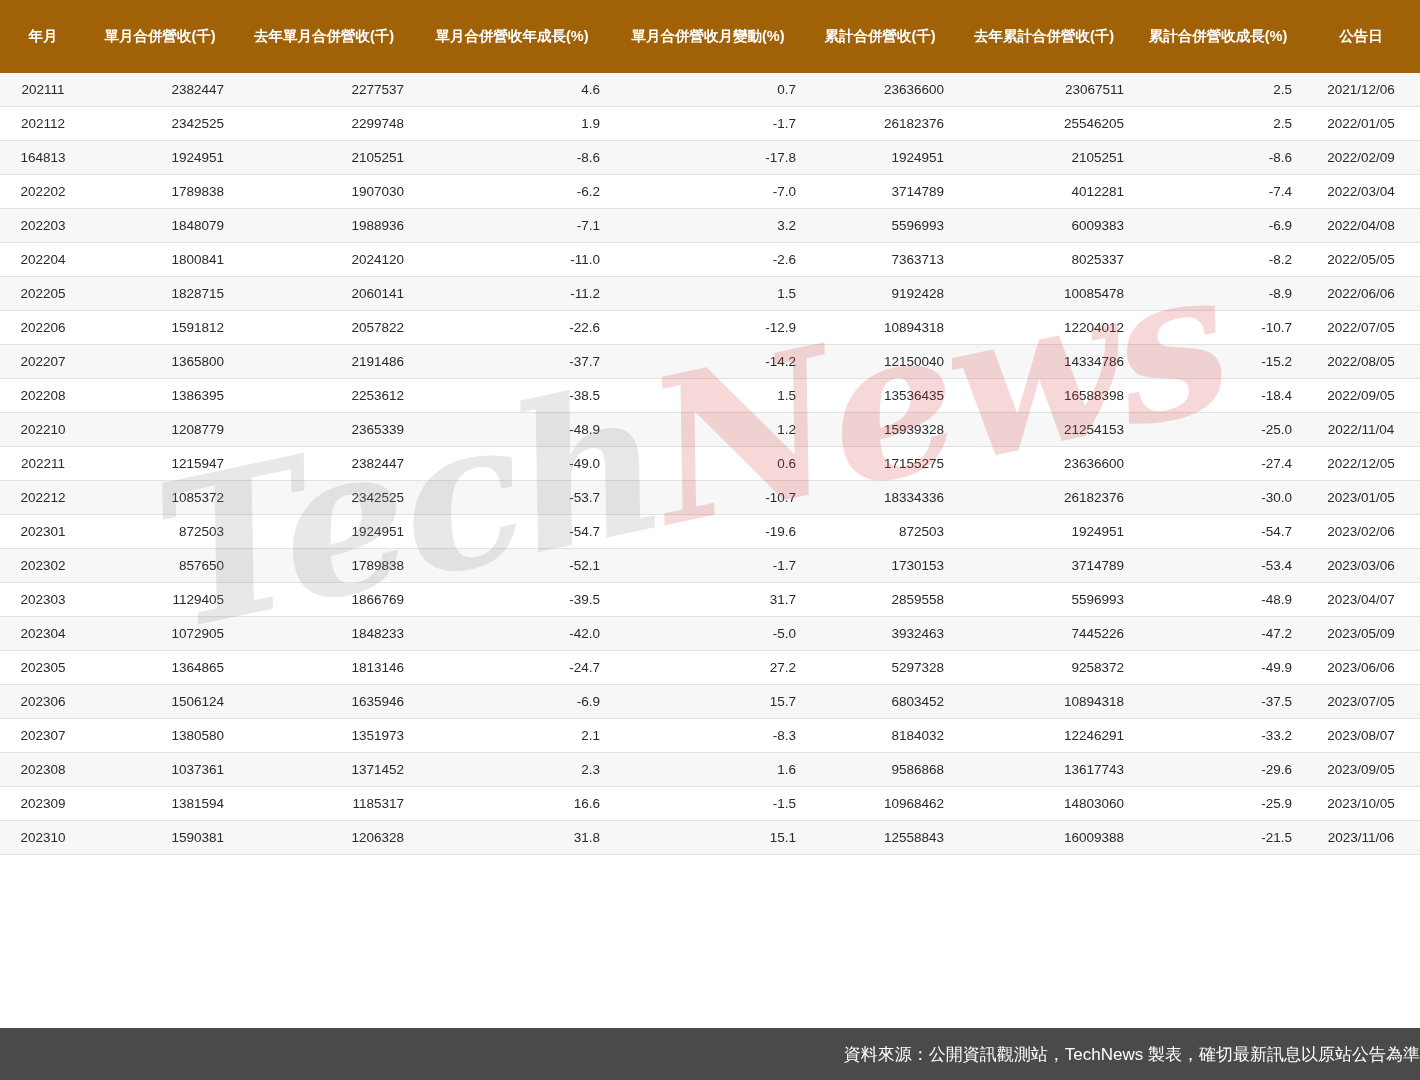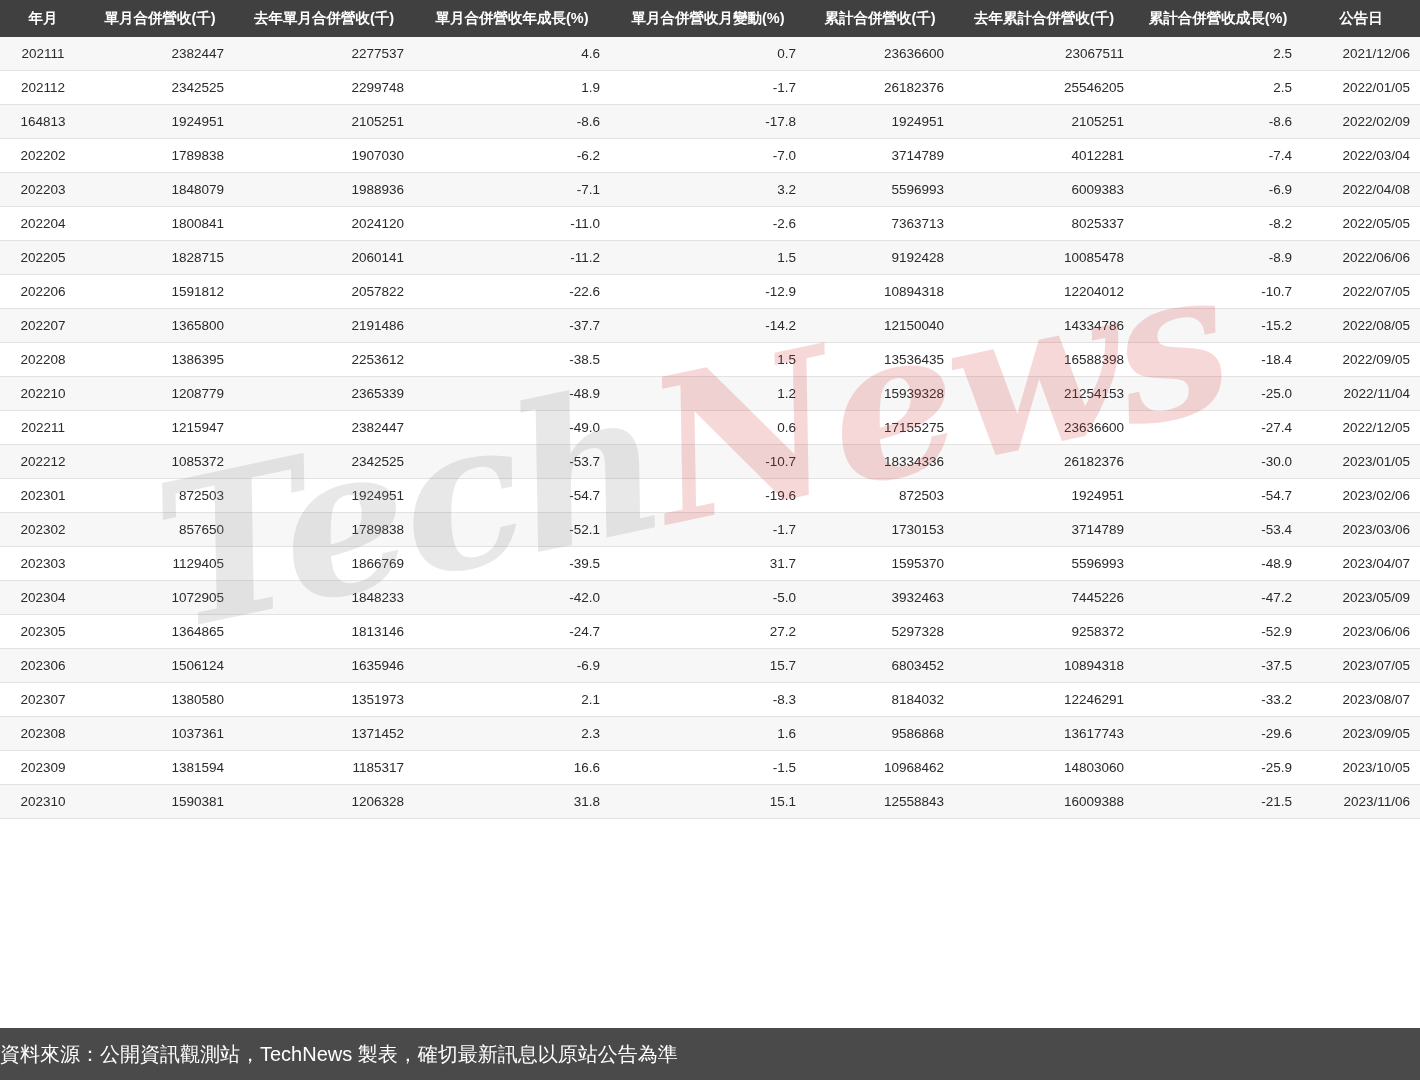--- a/index.html
+++ b/index.html
@@ -43,25 +43,25 @@
   }
 
   table.revenue {
     width: 1420px;
     border-collapse: collapse;
     table-layout: fixed;
     position: relative;
     z-index: 1;
   }
   table.revenue thead th {
-    background: #404040;
+    background: #a16207;
     color: #ffffff;
     font-size: 14.5px;
     font-weight: bold;
-    padding: 9px 6px;
+    padding: 27px 6px;
     text-align: center;
     border: none;
     white-space: nowrap;
   }
   table.revenue tbody td {
     font-size: 13.5px;
     color: #2a2a2a;
     padding: 9px 10px;
     border-bottom: 1px solid #e2e2e2;
     text-align: right;
@@ -71,20 +71,21 @@
   table.revenue tbody tr:nth-child(odd) {
     background: #f7f7f7;
   }
   table.revenue tbody tr:nth-child(even) {
     background: #ffffff;
   }
   table.revenue tbody td.col-ym {
     text-align: center;
   }
   table.revenue tbody td.col-date {
+    text-align: center;
   }
 
   col.c0 { width: 86px; }
   col.c1 { width: 148px; }
   col.c2 { width: 180px; }
   col.c3 { width: 196px; }
   col.c4 { width: 196px; }
   col.c5 { width: 148px; }
   col.c6 { width: 180px; }
   col.c7 { width: 168px; }
@@ -93,22 +94,22 @@
   .footer {
     position: absolute;
     left: 0;
     bottom: 0;
     width: 1420px;
     height: 52px;
     background: #4a4a4a;
     color: #ffffff;
     display: flex;
     align-items: center;
-    justify-content: flex-start;
-    font-size: 20px;
+    justify-content: flex-end;
+    font-size: 17px;
     z-index: 10;
   }
 </style>
 </head>
 <body>
 
 <div class="watermark">
   <div class="watermark-text"><span>Tech</span><span class="accent">News</span></div>
 </div>
 
@@ -302,21 +303,21 @@
         <td class="col-num">3714789</td>
         <td class="col-num">-53.4</td>
         <td class="col-date">2023/03/06</td>
       </tr>
       <tr>
         <td class="col-ym">202303</td>
         <td class="col-num">1129405</td>
         <td class="col-num">1866769</td>
         <td class="col-num">-39.5</td>
         <td class="col-num">31.7</td>
-        <td class="col-num">1595370</td>
+        <td class="col-num">2859558</td>
         <td class="col-num">5596993</td>
         <td class="col-num">-48.9</td>
         <td class="col-date">2023/04/07</td>
       </tr>
       <tr>
         <td class="col-ym">202304</td>
         <td class="col-num">1072905</td>
         <td class="col-num">1848233</td>
         <td class="col-num">-42.0</td>
         <td class="col-num">-5.0</td>
@@ -326,21 +327,21 @@
         <td class="col-date">2023/05/09</td>
       </tr>
       <tr>
         <td class="col-ym">202305</td>
         <td class="col-num">1364865</td>
         <td class="col-num">1813146</td>
         <td class="col-num">-24.7</td>
         <td class="col-num">27.2</td>
         <td class="col-num">5297328</td>
         <td class="col-num">9258372</td>
-        <td class="col-num">-52.9</td>
+        <td class="col-num">-49.9</td>
         <td class="col-date">2023/06/06</td>
       </tr>
       <tr>
         <td class="col-ym">202306</td>
         <td class="col-num">1506124</td>
         <td class="col-num">1635946</td>
         <td class="col-num">-6.9</td>
         <td class="col-num">15.7</td>
         <td class="col-num">6803452</td>
         <td class="col-num">10894318</td>

